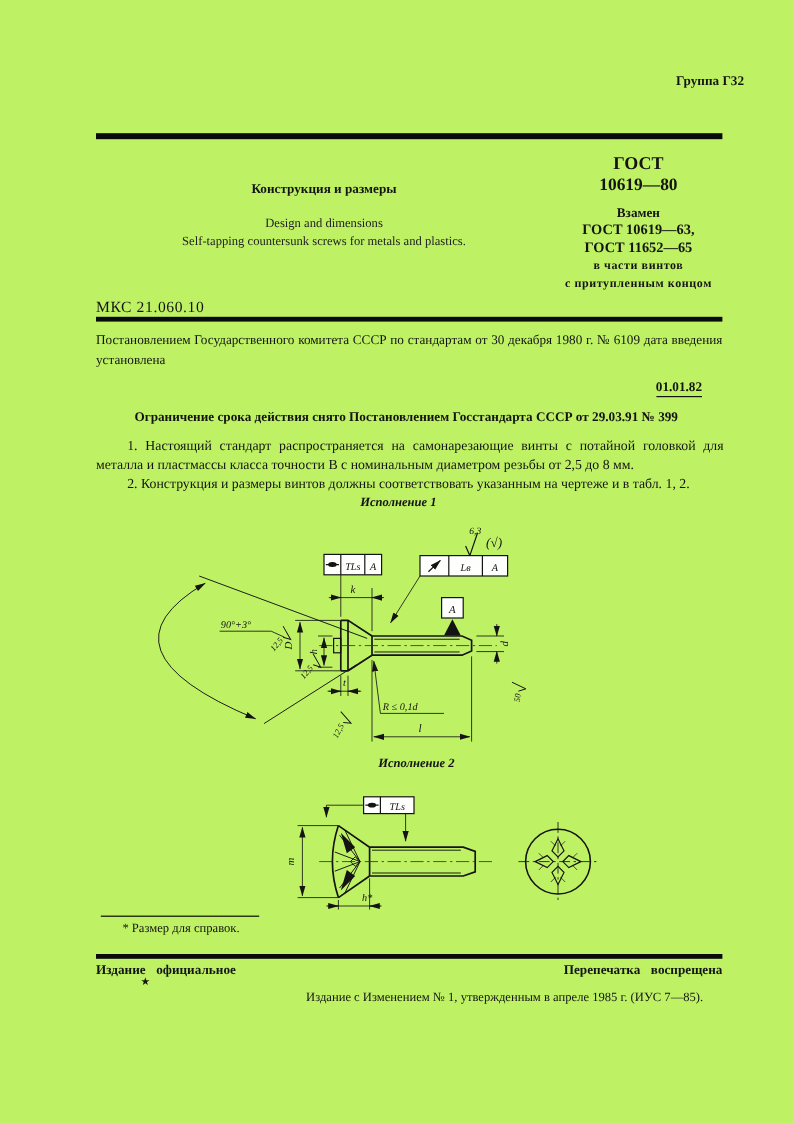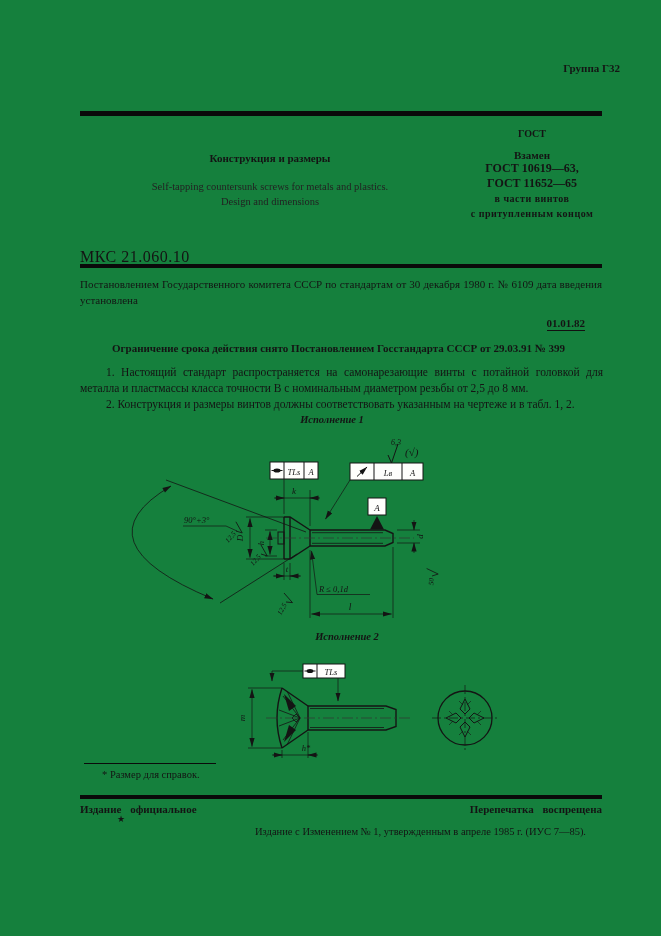--- a/index.html
+++ b/index.html
@@ -1,35 +1,35 @@
 <!DOCTYPE html>
 <html><head>
 <meta charset="utf-8">
 <style>
   html,body{margin:0;padding:0;background:#9a9a9a;}
-  .page{position:relative;width:661px;height:936px;background:#15803d;
+  .page{position:relative;width:661px;height:936px;background:#bef264;
         font-family:"Liberation Serif","DejaVu Serif",serif;color:#141414;overflow:hidden;}
   .abs{position:absolute;}
   .ctr{text-align:center;}
   .rule{background:#0a0a0a;}
   .group-label{top:62px;right:41px;font-size:11px;font-weight:bold;}
   .std-kind{top:90px;left:84px;width:525px;font-size:13px;font-weight:bold;
             letter-spacing:8.5px;word-spacing:22px;white-space:nowrap;}
   .rule-top{top:111px;left:80px;width:522px;height:5px;}
   .title-left{top:137px;left:80px;width:380px;}
   .title-ru{font-size:11.5px;font-weight:bold;line-height:1.45;}
   .subtitle{margin-top:15px;font-size:11px;font-weight:bold;}
   .title-en{margin-top:16px;font-size:10.5px;line-height:1.4;color:#222;}
   .title-right{top:128px;left:460px;width:144px;}
-  .code-label{font-size:10px;font-weight:bold;line-height:1.2;}
+  .code-label{font-size:15px;font-weight:bold;line-height:1.2;}
   .code-number{font-size:14.5px;font-weight:bold;line-height:1.2;}
   .replaces-label{margin-top:9px;font-size:11px;font-weight:bold;}
   .replaces-line{font-size:12px;font-weight:bold;line-height:1.25;}
   .replaces-note{font-size:10px;font-weight:bold;line-height:1.5;letter-spacing:.5px;}
-  .mks{top:248px;left:80px;font-size:16px;letter-spacing:.5px;}
+  .mks{top:248px;left:80px;font-size:13px;letter-spacing:.5px;}
   .rule-2{top:264px;left:80px;width:522px;height:4px;}
   .decree{top:277px;left:80px;width:522px;font-size:11px;font-weight:normal;
           text-align:justify;line-height:1.45;}
   .eff-date{top:317px;right:76px;font-size:11px;font-weight:bold;
             border-bottom:1.5px solid #111;padding-bottom:1px;}
   .limitation{top:342px;left:112px;width:492px;font-size:11px;font-weight:bold;}
   .para{left:80px;width:523px;font-size:11.5px;text-align:justify;
         line-height:1.4;text-indent:26px;}
   .p1{top:364px;} .p2{top:396px;}
   .fig-caption{width:200px;text-align:center;font-style:italic;font-weight:bold;font-size:10.5px;}
@@ -49,27 +49,28 @@
 <body>
 
 <div class="page">
 
   <div class="abs group-label">Группа Г32</div>
   <div class="abs rule rule-top"></div>
 
   <div class="abs title-left ctr">
     <div class="subtitle">Конструкция и размеры</div>
     <div class="title-en">
+      <div>Design and dimensions</div>
       <div>Self-tapping countersunk screws for metals and plastics.</div>
-      <div>Design and dimensions</div>
     </div>
   </div>
 
   <div class="abs title-right ctr">
     <div class="code-label">ГОСТ</div>
+    <div class="code-number">10619—80</div>
     <div class="replaces-label">Взамен</div>
     <div class="replaces-line">ГОСТ 10619—63,</div>
     <div class="replaces-line">ГОСТ 11652—65</div>
     <div class="replaces-note">в части винтов</div>
     <div class="replaces-note">с притупленным концом</div>
   </div>
 
   <div class="abs mks">МКС 21.060.10</div>
   <div class="abs rule rule-2"></div>
 

